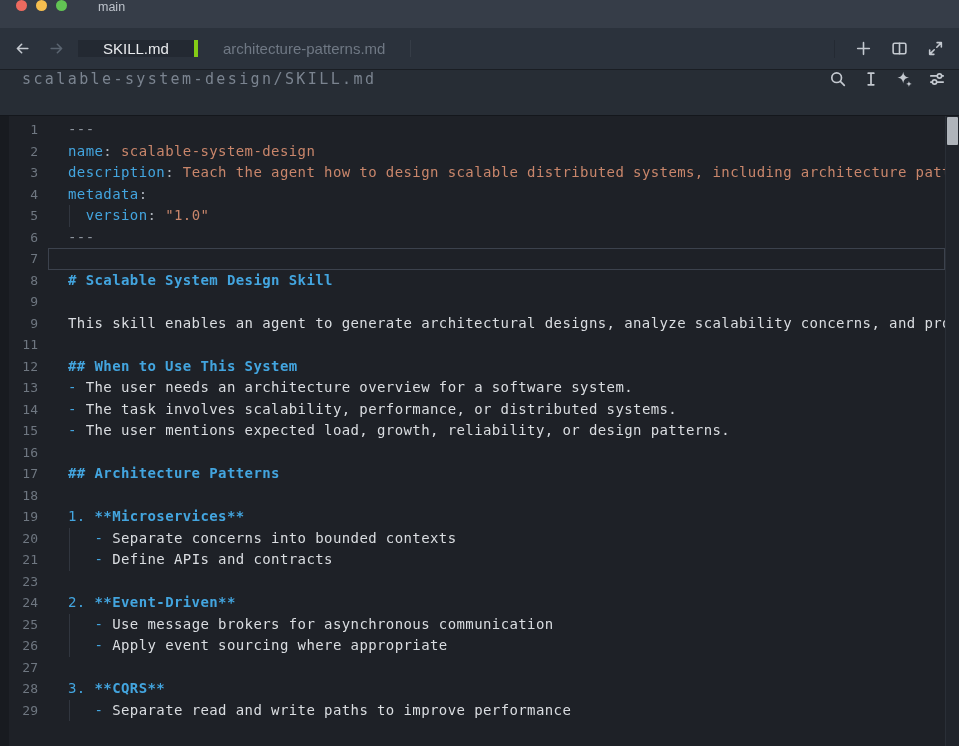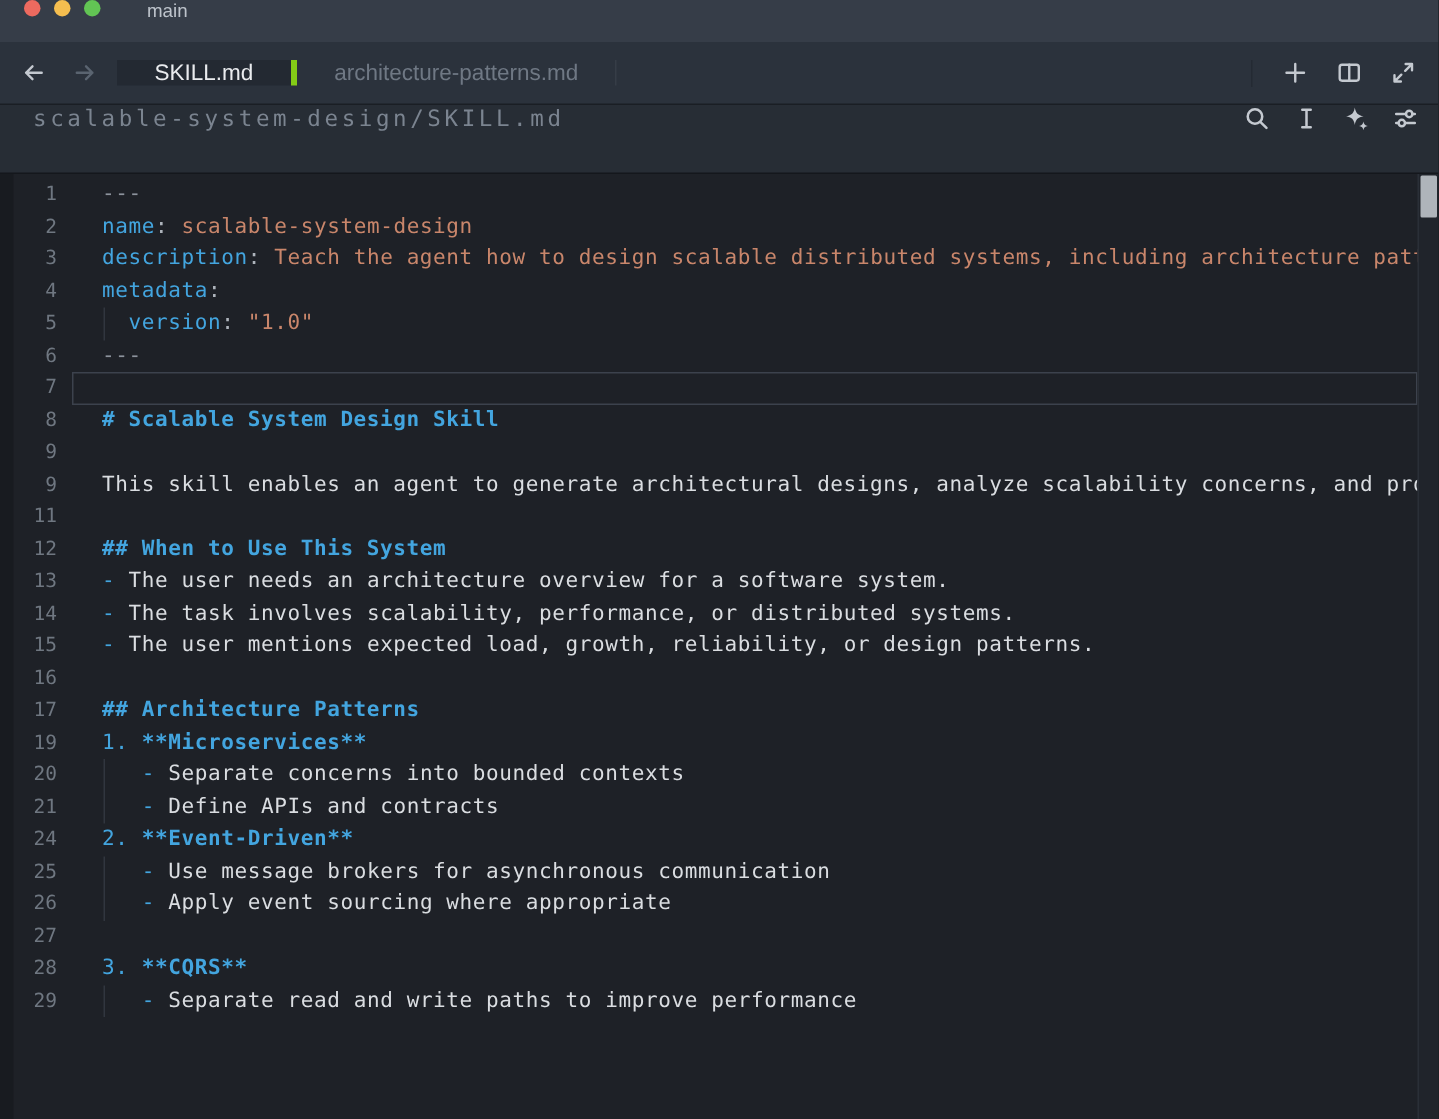--- a/index.html
+++ b/index.html
@@ -173,23 +173,25 @@
         <div class="line"><span class="ln">8</span><span class="code"><span class="tk-heading"># Scalable System Design Skill</span></span></div>
         <div class="line"><span class="ln">9</span><span class="code"></span></div>
         <div class="line"><span class="ln">9</span><span class="code"><span class="tk-plain">This skill enables an agent to generate architectural designs, analyze scalability concerns, and pro</span></span></div>
         <div class="line"><span class="ln">11</span><span class="code"></span></div>
         <div class="line"><span class="ln">12</span><span class="code"><span class="tk-heading">## When to Use This System</span></span></div>
         <div class="line"><span class="ln">13</span><span class="code"><span class="tk-list">- </span><span class="tk-plain">The user needs an architecture overview for a software system.</span></span></div>
         <div class="line"><span class="ln">14</span><span class="code"><span class="tk-list">- </span><span class="tk-plain">The task involves scalability, performance, or distributed systems.</span></span></div>
         <div class="line"><span class="ln">15</span><span class="code"><span class="tk-list">- </span><span class="tk-plain">The user mentions expected load, growth, reliability, or design patterns.</span></span></div>
         <div class="line"><span class="ln">16</span><span class="code"></span></div>
         <div class="line"><span class="ln">17</span><span class="code"><span class="tk-heading">## Architecture Patterns</span></span></div>
+        <div class="line"><span class="ln">18</span><span class="code"></span></div>
         <div class="line"><span class="ln">19</span><span class="code"><span class="tk-list">1. </span><span class="tk-bold">**Microservices**</span></span></div>
         <div class="line"><div class="indent-guide"></div><span class="ln">20</span><span class="code"><span class="tk-plain">   </span><span class="tk-list">- </span><span class="tk-plain">Separate concerns into bounded contexts</span></span></div>
         <div class="line"><div class="indent-guide"></div><span class="ln">21</span><span class="code"><span class="tk-plain">   </span><span class="tk-list">- </span><span class="tk-plain">Define APIs and contracts</span></span></div>
+        <div class="line"><span class="ln">23</span><span class="code"></span></div>
         <div class="line"><span class="ln">24</span><span class="code"><span class="tk-list">2. </span><span class="tk-bold">**Event-Driven**</span></span></div>
         <div class="line"><div class="indent-guide"></div><span class="ln">25</span><span class="code"><span class="tk-plain">   </span><span class="tk-list">- </span><span class="tk-plain">Use message brokers for asynchronous communication</span></span></div>
         <div class="line"><div class="indent-guide"></div><span class="ln">26</span><span class="code"><span class="tk-plain">   </span><span class="tk-list">- </span><span class="tk-plain">Apply event sourcing where appropriate</span></span></div>
         <div class="line"><span class="ln">27</span><span class="code"></span></div>
         <div class="line"><span class="ln">28</span><span class="code"><span class="tk-list">3. </span><span class="tk-bold">**CQRS**</span></span></div>
         <div class="line"><div class="indent-guide"></div><span class="ln">29</span><span class="code"><span class="tk-plain">   </span><span class="tk-list">- </span><span class="tk-plain">Separate read and write paths to improve performance</span></span></div>
       </div>
     <div class="scrollbar">
       <div class="scroll-thumb"></div>
     </div>

